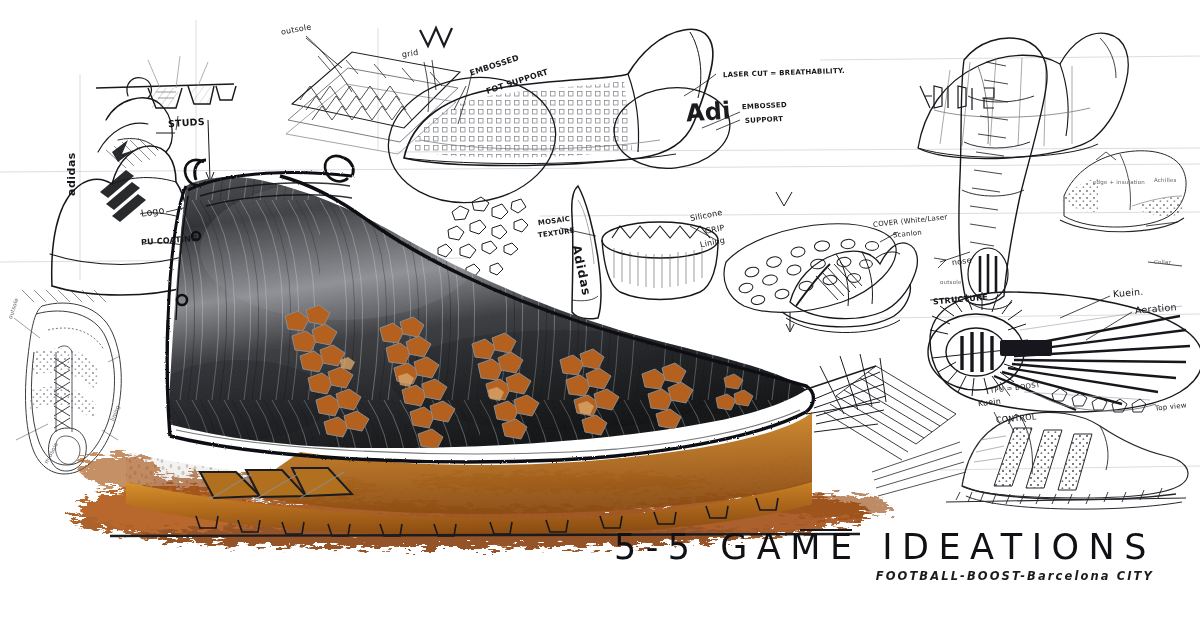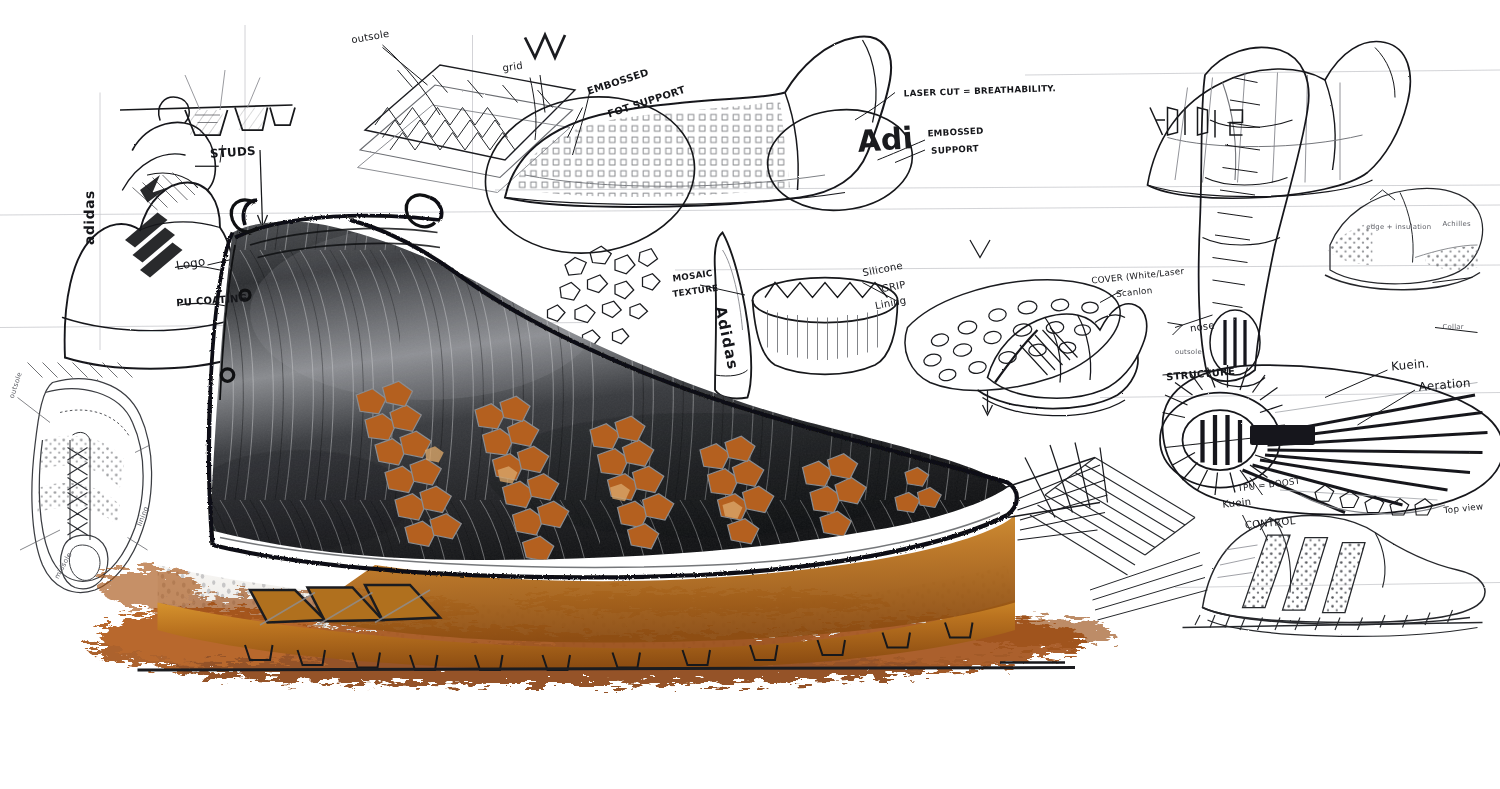--- a/index.html
+++ b/index.html
@@ -638,14 +638,18 @@
 
   <div class="ann tiny" style="left:8px;top:318px;transform:rotate(-72deg);transform-origin:left top;">outsole</div>
   <div class="ann tiny" style="left:44px;top:462px;transform:rotate(-62deg);transform-origin:left top;">midsole</div>
   <div class="ann tiny" style="left:110px;top:420px;transform:rotate(-68deg);transform-origin:left top;">lining</div>
   <div class="ann tiny" style="left:1154px;top:178px;">Achilles</div>
   <div class="ann tiny" style="left:1154px;top:260px;">Collar</div>
   <div class="ann tiny" style="left:1093px;top:180px;">edge + insulation</div>
   <div class="ann tiny" style="left:940px;top:280px;">outsole</div>
 
   <div id="rulebar"></div>
+  <div id="titleblock">
+    <div id="title">5-5 GAME IDEATIONS</div>
+    <div id="subtitle">FOOTBALL-BOOST-Barcelona CITY</div>
+  </div>
 
 </div>
 
 </body></html>

